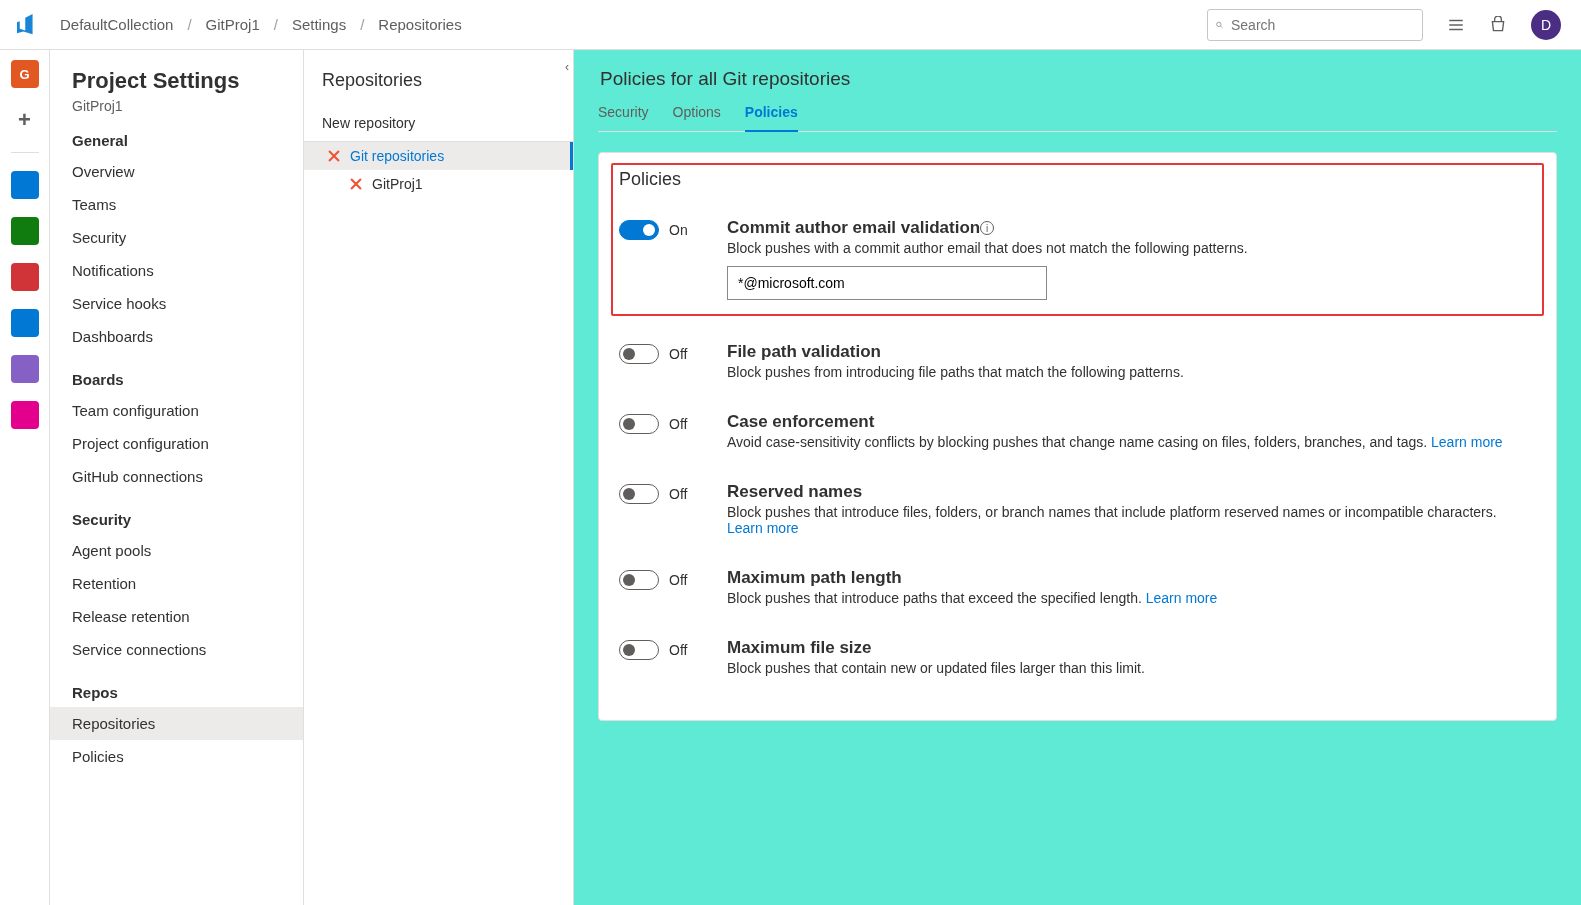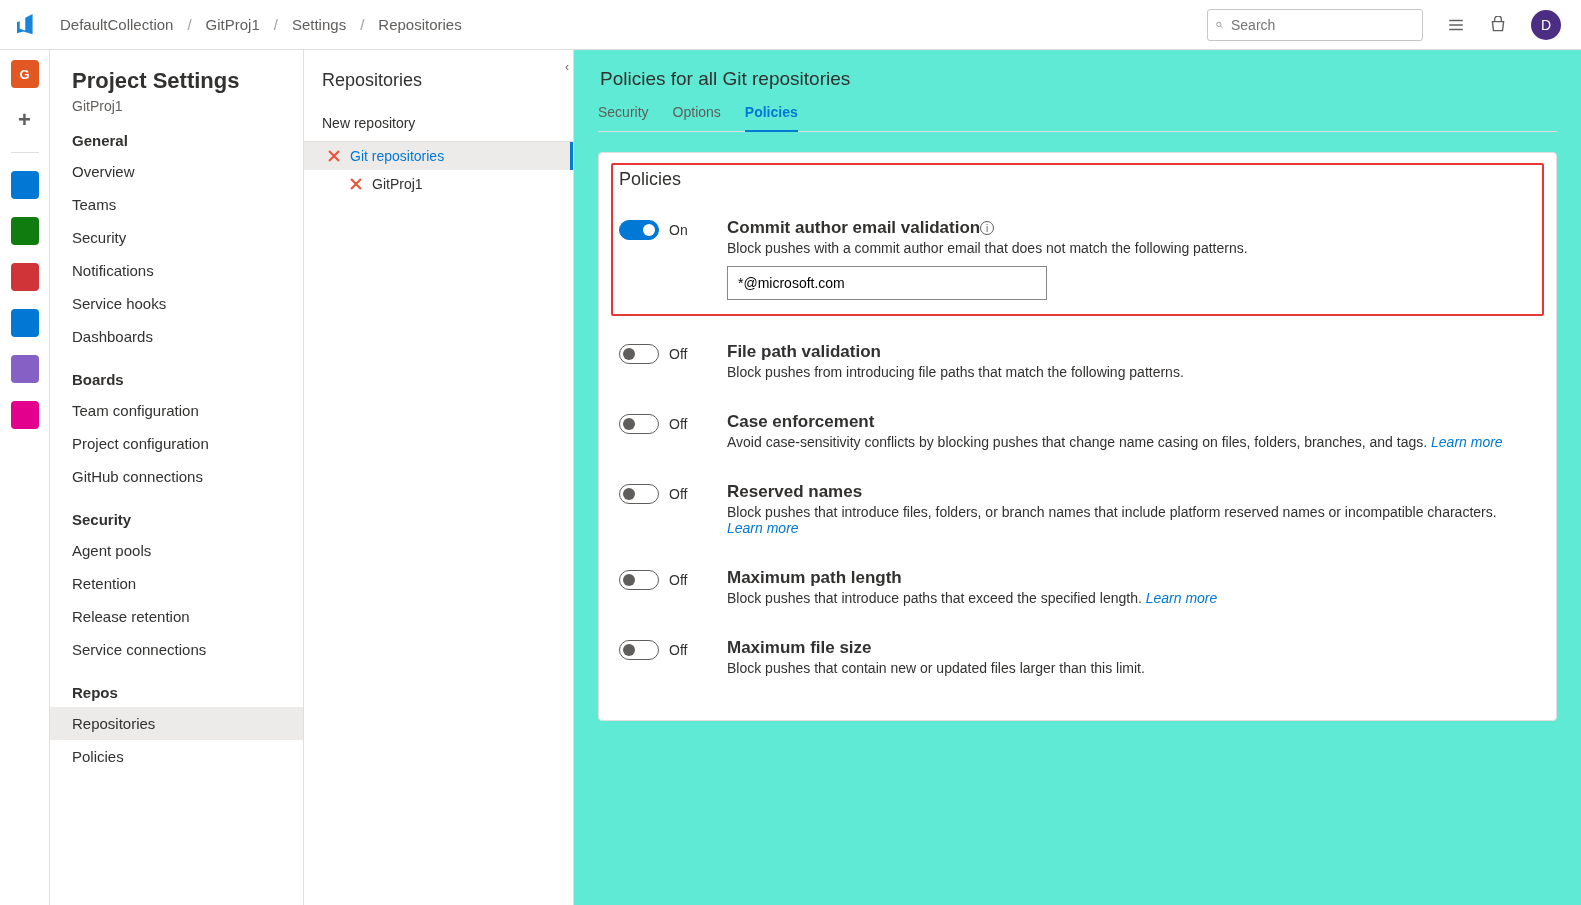--- a/index.html
+++ b/index.html
@@ -220,21 +220,21 @@
     margin-top:10px;
     width: 320px; height:34px; border:1px solid #8a8886;
     padding: 0 10px; font-size:14px;
     outline:none;
   }
   .info-icon{
     width:14px;height:14px;border:1px solid #605e5c;border-radius:50%;
     display:inline-flex;align-items:center;justify-content:center;
     font-size:10px;color:#605e5c;font-weight:400;
   }
-  .learn{color:var(--link);cursor:pointer;font-style:italic;}
+  .learn{color:var(--link);cursor:pointer;}
   
   svg{display:block;}
 </style>
 </head>
 <body>
 
 <div class="topbar">
   <div class="logo">
     <svg width="22" height="22" viewBox="0 0 24 24">
         <path fill="#0078d4" d="M0 9l3-1 0 8 6 2 0-14 8-4 0 22-10-3-7 2z" opacity="0.9"></path>

